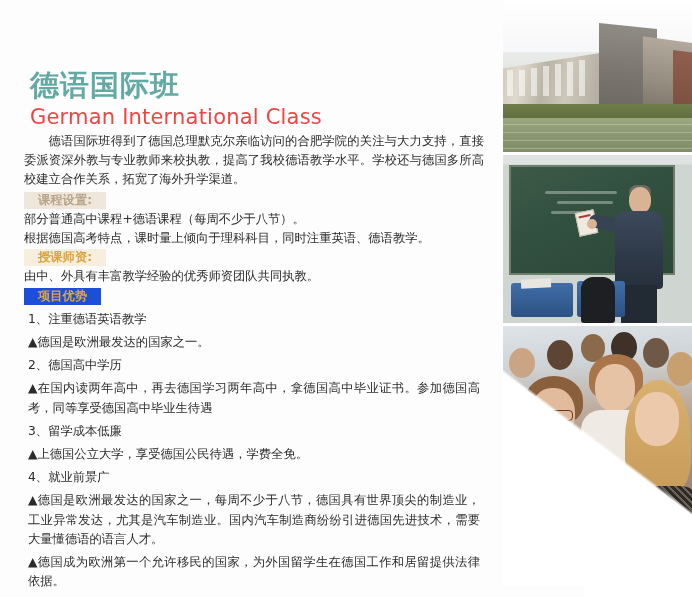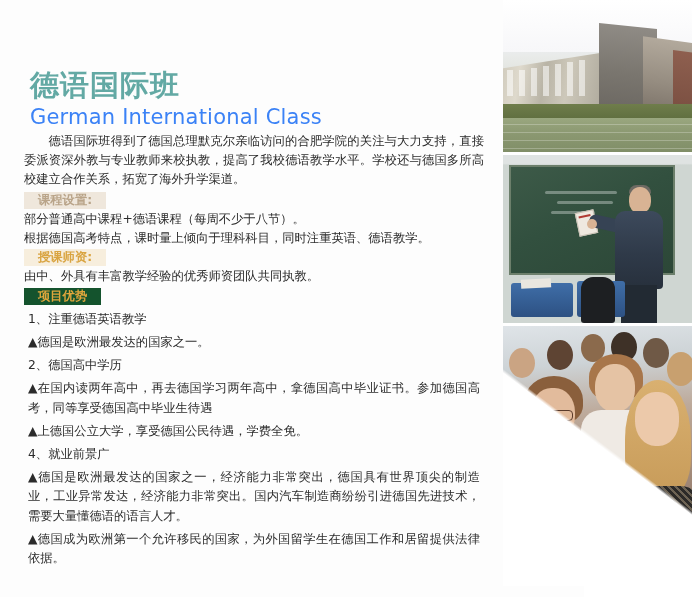--- a/index.html
+++ b/index.html
@@ -17,41 +17,41 @@
     padding:0;box-sizing:border-box;
   }
   .title-cn{
     position:absolute;left:30px;top:68px;
     font-size:29px;line-height:34px;
     color:#63a9a4;font-weight:700;letter-spacing:1px;
   }
   .title-en{
     position:absolute;left:30px;top:104px;
     font-size:21px;line-height:26px;
-    color:#3b82f6;font-weight:400;letter-spacing:0.2px;
+    color:#ef4444;font-weight:400;letter-spacing:0.2px;
   }
 
   .body-wrap{
     position:absolute;left:24px;top:132px;width:460px;
     font-size:12.3px;line-height:19.2px;color:#2b2b2b;
     text-align:justify;
   }
   p{margin:0;}
   .intro{text-indent:2em;margin-bottom:1px;}
 
   .sec-head{
     display:inline-block;
     font-size:12.3px;line-height:17px;
     font-weight:700;
     padding:0 14px;
     margin-top:1px;
   }
   .head-beige{color:#b9a489;background:#efe7dc;}
   .head-gold{color:#d9a441;background:#f7eedd;}
-  .head-gold2{color:#e0a63c;background:#14532d;}
+  .head-gold2{color:#e0a63c;background:#1d4ed8;}
 
   .para{margin:0;}
   .item{margin:4px;}
 
   
   .photos{
     position:absolute;left:503px;top:0;width:189px;height:597px;
   }
   .photo{position:relative;overflow:hidden;width:189px;}
 
@@ -134,24 +134,25 @@
 
       <div>
         <span class="sec-head head-gold2">项目优势</span>
 
         <p class="item"><span>1、</span><span>注重德语英语教学</span></p>
         <p class="item">▲德国是欧洲最发达的国家之一。</p>
 
         <p class="item"><span>2、</span><span>德国高中学历</span></p>
         <p class="item">▲在国内读两年高中，再去德国学习两年高中，拿德国高中毕业证书。参加德国高考，同等享受德国高中毕业生待遇</p>
 
+        <p class="item"><span>3、</span><span>留学成本低廉</span></p>
         <p class="item">▲上德国公立大学，享受德国公民待遇，学费全免。</p>
 
         <p class="item"><span>4、</span><span>就业前景广</span></p>
-        <p class="item">▲德国是欧洲最发达的国家之一，经济能力非常突出，德国具有世界顶尖的制造业，工业异常发达，经济能力非常突出。国内汽车制造商纷纷引进德国先进技术，需要大量懂德语的语言人才。</p>
+        <p class="item">▲德国是欧洲最发达的国家之一，每周不少于八节，德国具有世界顶尖的制造业，工业异常发达，尤其是汽车制造业。国内汽车制造商纷纷引进德国先进技术，需要大量懂德语的语言人才。</p>
 
         <p class="item">▲德国成为欧洲第一个允许移民的国家，为外国留学生在德国工作和居留提供法律依据。</p>
       </div>
 
     </div>
   </div>
 
   <div class="photos">
 
     <div class="photo p1">

